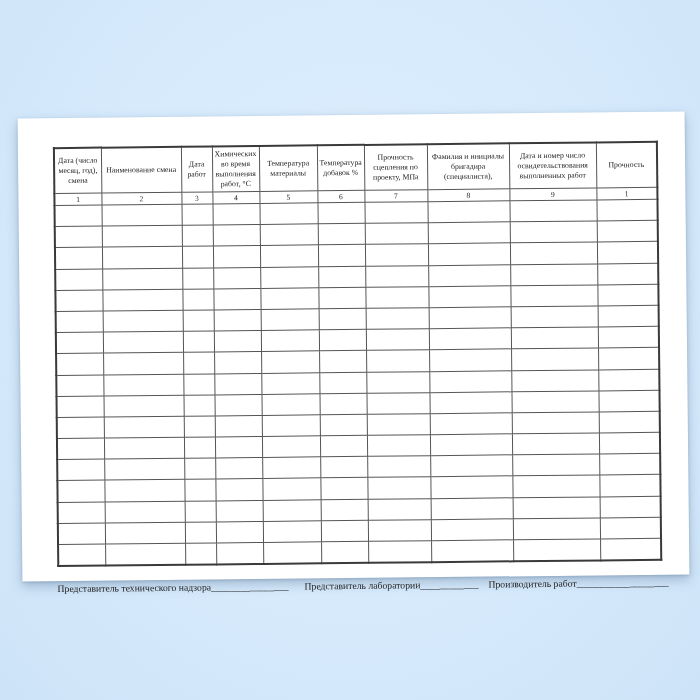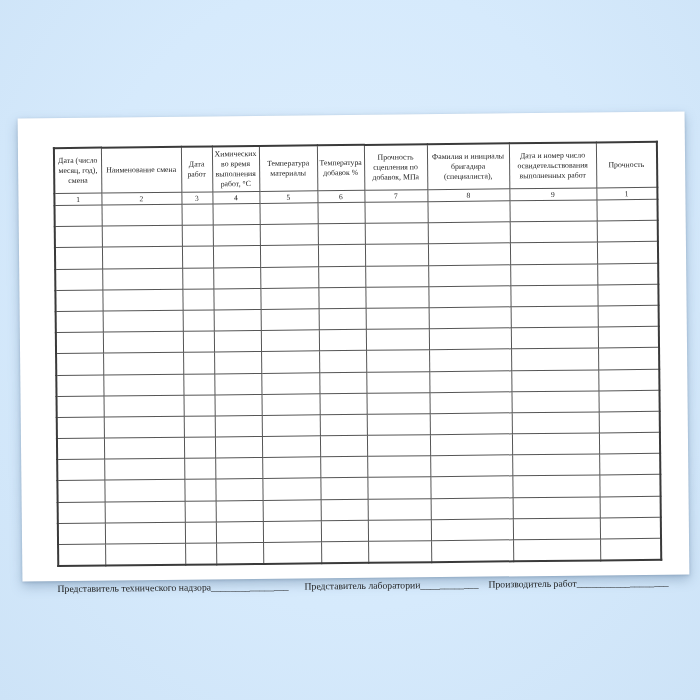--- a/index.html
+++ b/index.html
@@ -102,21 +102,21 @@
           <col style="width:61px">
         </colgroup>
         <thead>
           <tr class="header-row">
             <th>Дата (число месяц, год), смена</th>
             <th>Наименование смена</th>
             <th>Дата работ</th>
             <th>Химических во время выполнения работ, °С</th>
             <th>Температура материалы</th>
             <th>Температура добавок %</th>
-            <th>Прочность сцепления по добавок, МПа</th>
+            <th>Прочность сцепления по проекту, МПа</th>
             <th>Фамилия и инициалы бригадира (специалиста),</th>
             <th>Дата и номер число освидетельствования выполненных работ</th>
             <th>Прочность</th>
           </tr>
           <tr class="number-row">
             <td>1</td>
             <td>2</td>
             <td>3</td>
             <td>4</td>
             <td>5</td>

